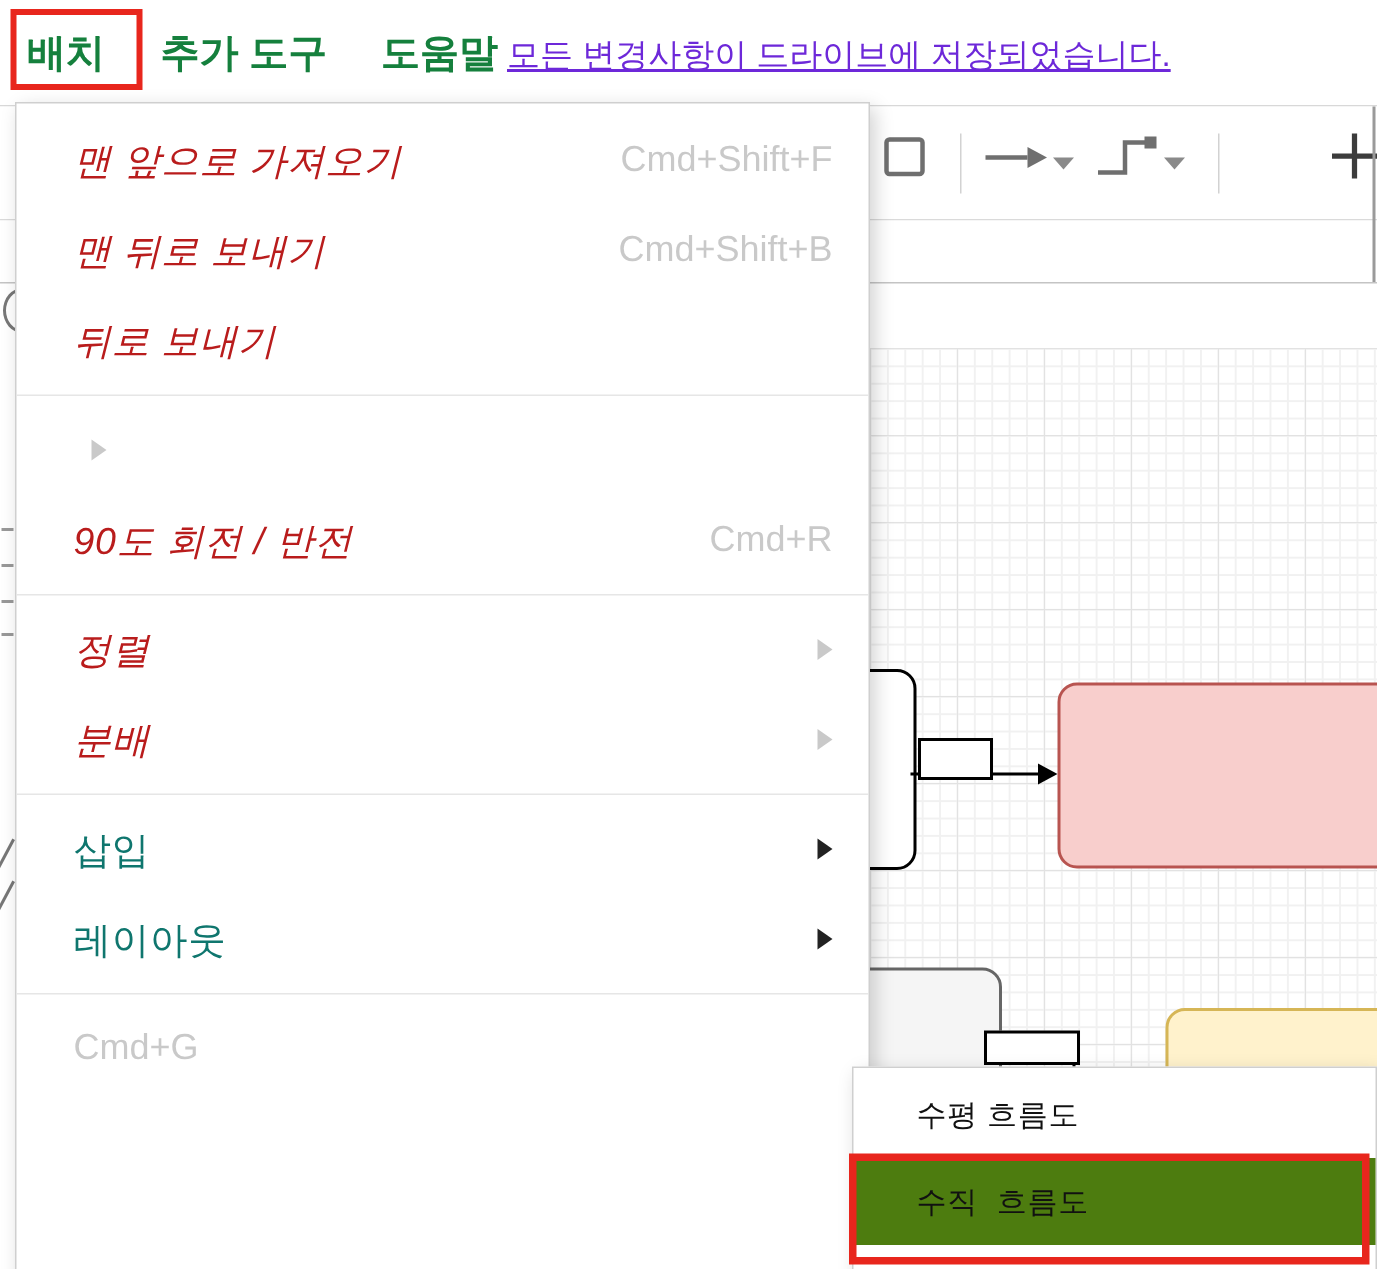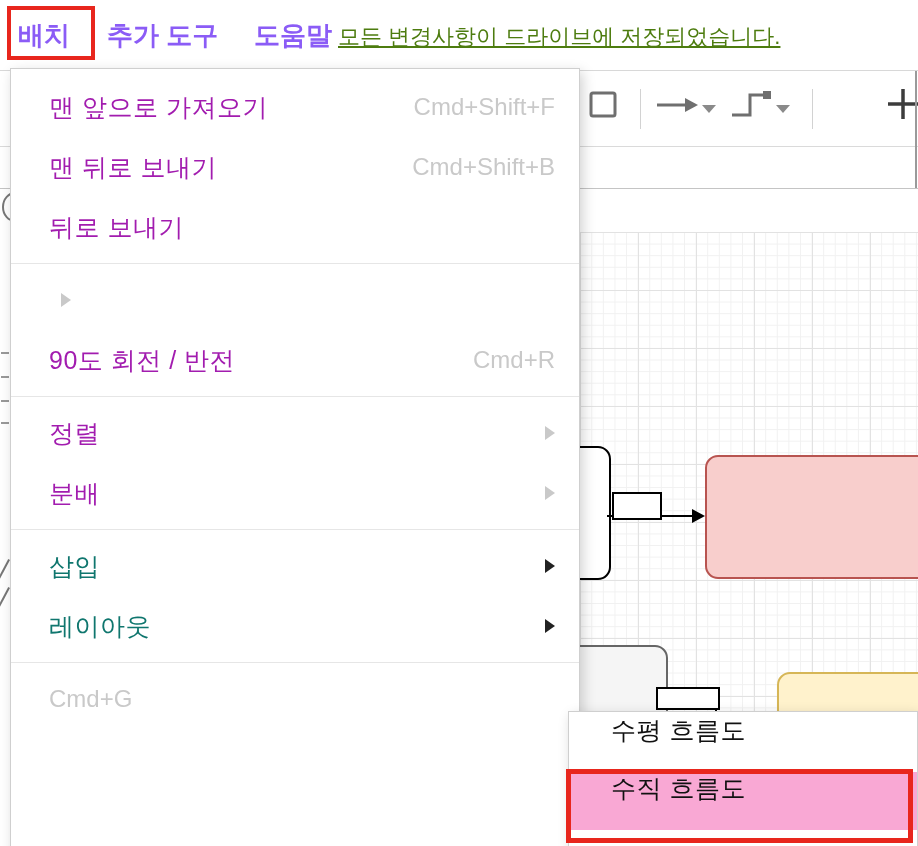--- a/index.html
+++ b/index.html
@@ -27,51 +27,51 @@
   .edge-label{position:absolute;background:#fff;border:2px solid #000;}
   .arrow-head{position:absolute;width:0;height:0;border-top:7px solid transparent;border-bottom:7px solid transparent;border-left:13px solid #000;}
   
   .side-strip{position:absolute;left:0;top:70px;width:10px;bottom:0;background:#fff;z-index:4;}
   .frag{position:absolute;}
   .frag-ellipse{left:2px;top:122px;width:22px;height:26px;border:2px solid #777;border-radius:50%;}
   .frag-bar{left:1px;width:8px;height:2px;background:#999;}
   .frag-slash{left:2px;width:2px;height:26px;background:#777;transform:rotate(28deg);}
   
   .menubar{position:absolute;left:0;top:0;width:918px;height:70px;background:#fff;border-bottom:1px solid #d8d8d8;z-index:5;}
-  .mb-item{position:absolute;top:18px;font-size:26px;font-weight:600;color:#8b5cf6;white-space:nowrap;cursor:default;}
-  .mb-status{position:absolute;top:22px;left:338px;font-size:22px;color:#4d7c0f;text-decoration:underline;white-space:nowrap;}
+  .mb-item{position:absolute;top:18px;font-size:26px;font-weight:600;color:#15803d;white-space:nowrap;cursor:default;}
+  .mb-status{position:absolute;top:22px;left:338px;font-size:22px;color:#6d28d9;text-decoration:underline;white-space:nowrap;}
   
   .toolbar{position:absolute;left:0;top:71px;width:918px;height:75px;background:#fff;border-bottom:1px solid #dadada;z-index:5;}
   .tabbar{position:absolute;left:0;top:147px;width:918px;height:41px;background:#fff;border-bottom:1px solid #c4c4c4;z-index:5;}
   .tb-sep{position:absolute;top:18px;width:1px;height:40px;background:#d2d2d2;}
   .tb-icon{position:absolute;top:16px;}
   .tb-caret{position:absolute;top:34px;width:0;height:0;border-left:7px solid transparent;border-right:7px solid transparent;border-top:8px solid #8a8a8a;}
   .right-divider{position:absolute;left:915px;top:71px;width:2px;height:117px;background:#9a9a9a;z-index:6;}
   
   .dropdown{
     position:absolute;left:10px;top:68px;width:570px;height:800px;background:#fff;
     border:1px solid #cfcfcf;box-shadow:3px 4px 12px rgba(0,0,0,.18);z-index:10;
     box-sizing:border-box;padding-top:8px;
   }
   .mi{position:relative;height:60px;display:flex;align-items:center;padding:0 24px 0 38px;font-size:25px;}
   .mi .mi-label{flex:1;white-space:nowrap;letter-spacing:.5px;}
   .mi .mi-short{color:#c9c9c9;font-size:24px;white-space:nowrap;}
-  .mi.disabled .mi-label{color:#a21caf;}
+  .mi.disabled .mi-label{color:#b91c1c;font-style:italic;}
   .mi.enabled .mi-label{color:#0f766e;}
   .mi-arrow{width:0;height:0;border-top:7px solid transparent;border-bottom:7px solid transparent;border-left:10px solid #c9c9c9;margin-left:12px;}
   .mi.enabled .mi-arrow{border-left-color:#222;}
   .msep{height:1px;background:#e6e6e6;margin:6px 0;}
   
   .submenu{
     position:absolute;left:568px;top:711px;width:350px;height:140px;background:#fff;
     border:1px solid #cfcfcf;box-shadow:3px 4px 12px rgba(0,0,0,.18);z-index:11;
     box-sizing:border-box;padding-top:2px;
   }
-  .smi{height:58px;display:flex;padding-left:42px;font-size:25px;color:#111;letter-spacing:.5px;}
-  .smi.highlight{background:#f9a8d4;}
+  .smi{height:58px;display:flex;align-items:center;padding-left:42px;font-size:20px;color:#111;letter-spacing:.5px;}
+  .smi.highlight{background:#4d7c0f;font-family:Liberation Mono, monospace;}
   
   .annotation{position:absolute;border-style:solid;z-index:20;background:transparent;}
   .a1{left:7px;top:6px;width:80px;height:46px;border-width:4px;}
   .a2{left:566px;top:769px;width:337px;height:64px;border-width:5px;}
 </style>
 </head>
 <body>
 
 <div class="page">
 

